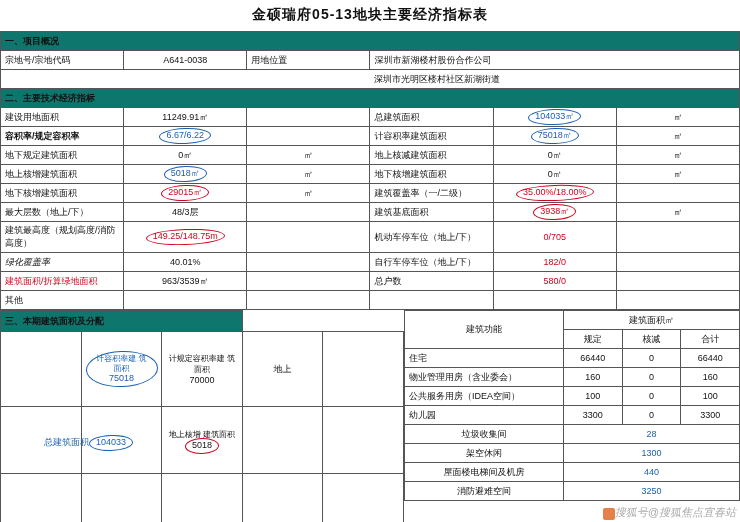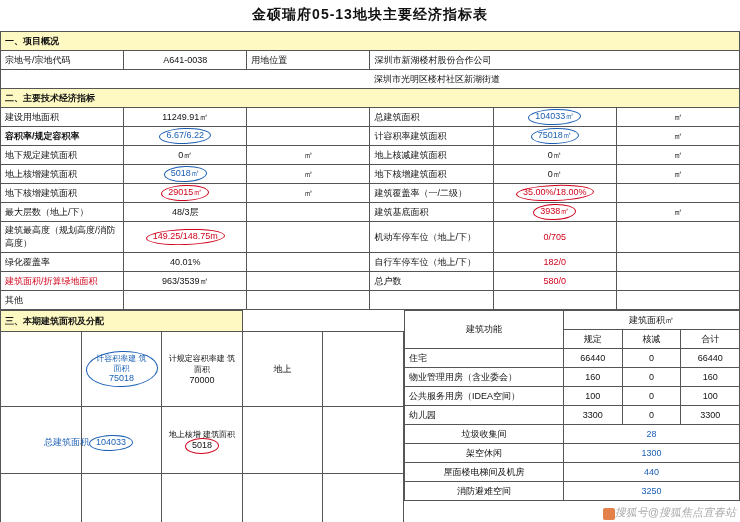--- a/index.html
+++ b/index.html
@@ -9,21 +9,21 @@
     font-family:"Liberation Sans","DejaVu Sans",sans-serif;
     font-size:9px;color:#111;
     position:relative;
   }
   .title{
     text-align:center;font-size:14px;font-weight:bold;letter-spacing:1px;
     padding:6px 0 7px 0;
   }
   table{border-collapse:collapse;width:740px;table-layout:fixed;}
   td{border:1px solid #555;padding:2px 4px;vertical-align:middle;height:14px;}
-  .sec{font-weight:bold;background:#fef9c3;}
+  .sec{font-weight:bold;background:#0f766e;}
   .lbl{}
   .ctr{text-align:center;}
   .unit{text-align:center;width:22px;}
   .red{color:#d0021b;}
   .blue{color:#1a5fb4;}
   .sm{font-size:8px;}
   
   .circ{
     display:inline-block;position:relative;padding:1px 7px;
     line-height:1.1;
@@ -124,21 +124,21 @@
       </tr>
       <tr>
         <td class="lbl" style="width: 150px;">建筑最高度（规划高度/消防高度）</td>
         <td class="ctr"><span class="circ r">149.25/148.75m</span></td>
         <td class="unit"></td>
         <td class="lbl" style="width: 138px;">机动车停车位（地上/下）</td>
         <td class="ctr red">0/705</td>
         <td class="unit"></td>
       </tr>
       <tr>
-        <td class="lbl" style="width: 150px;">绿化覆盖率</td>
+        <td class="lbl" style="width: 150px; font-style: italic;">绿化覆盖率</td>
         <td class="ctr">40.01%</td>
         <td class="unit"></td>
         <td class="lbl" style="width: 138px;">自行车停车位（地上/下）</td>
         <td class="ctr red">182/0</td>
         <td class="unit"></td>
       </tr>
       <tr>
         <td class="lbl red" style="width: 150px;">建筑面积/折算绿地面积</td>
         <td class="ctr">963/3539㎡</td>
         <td class="unit"></td>

